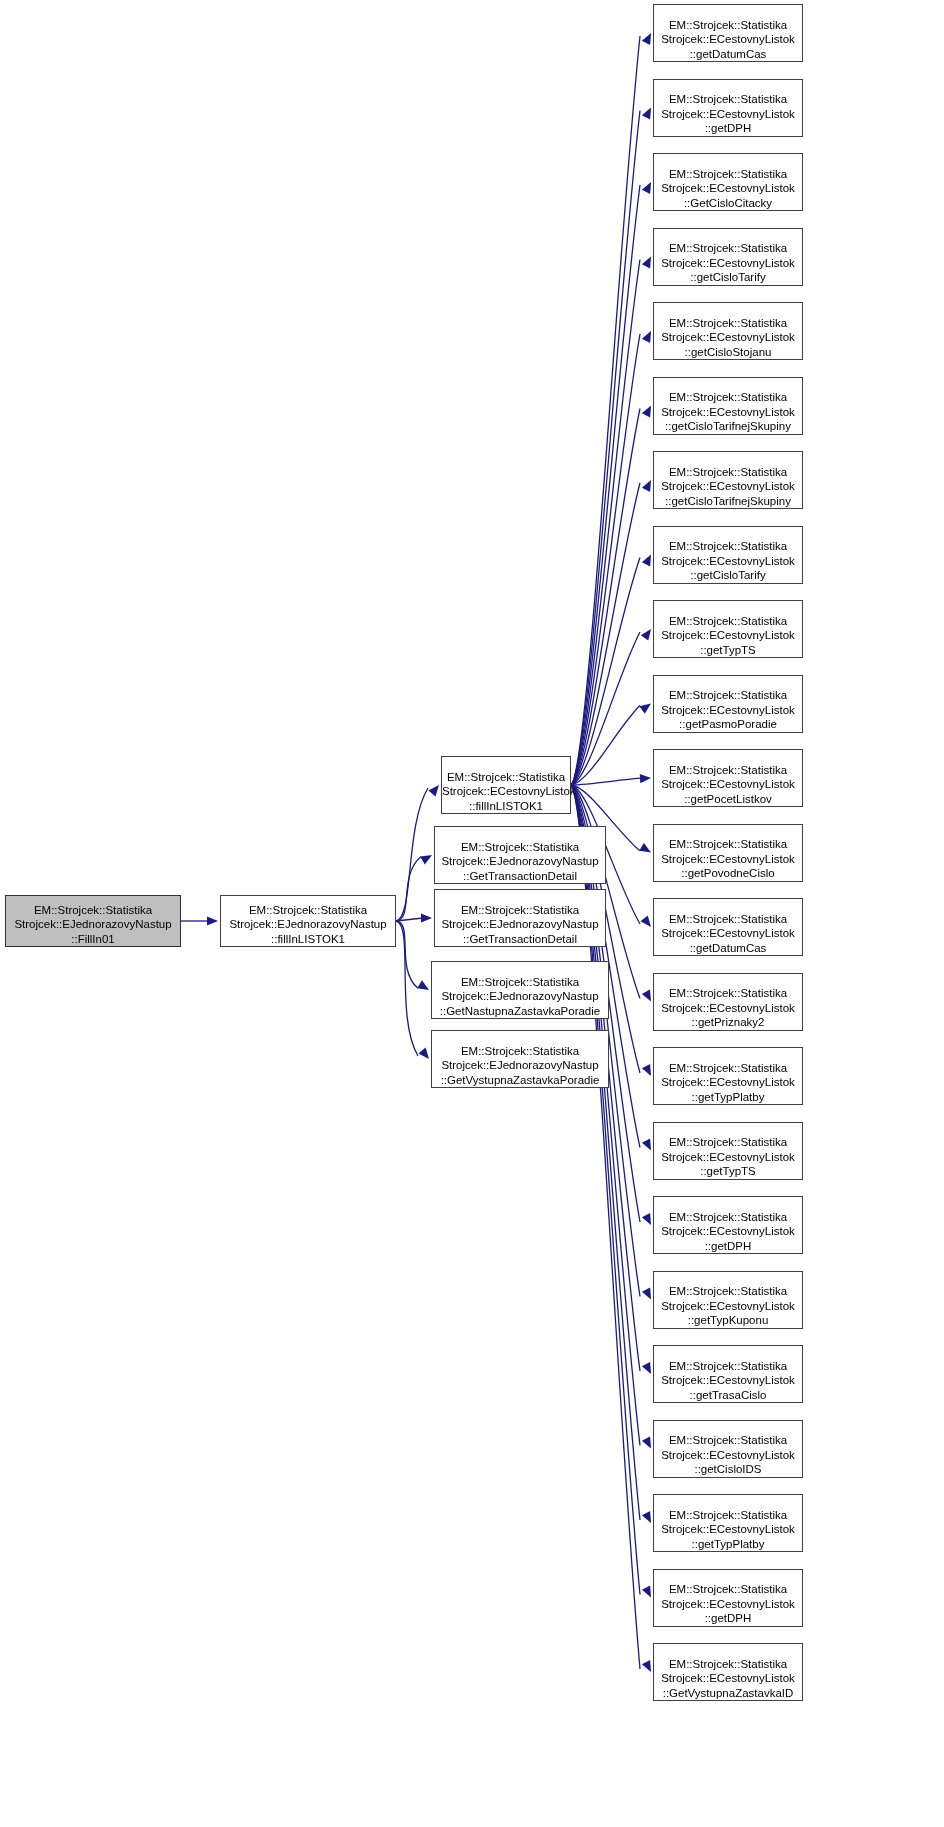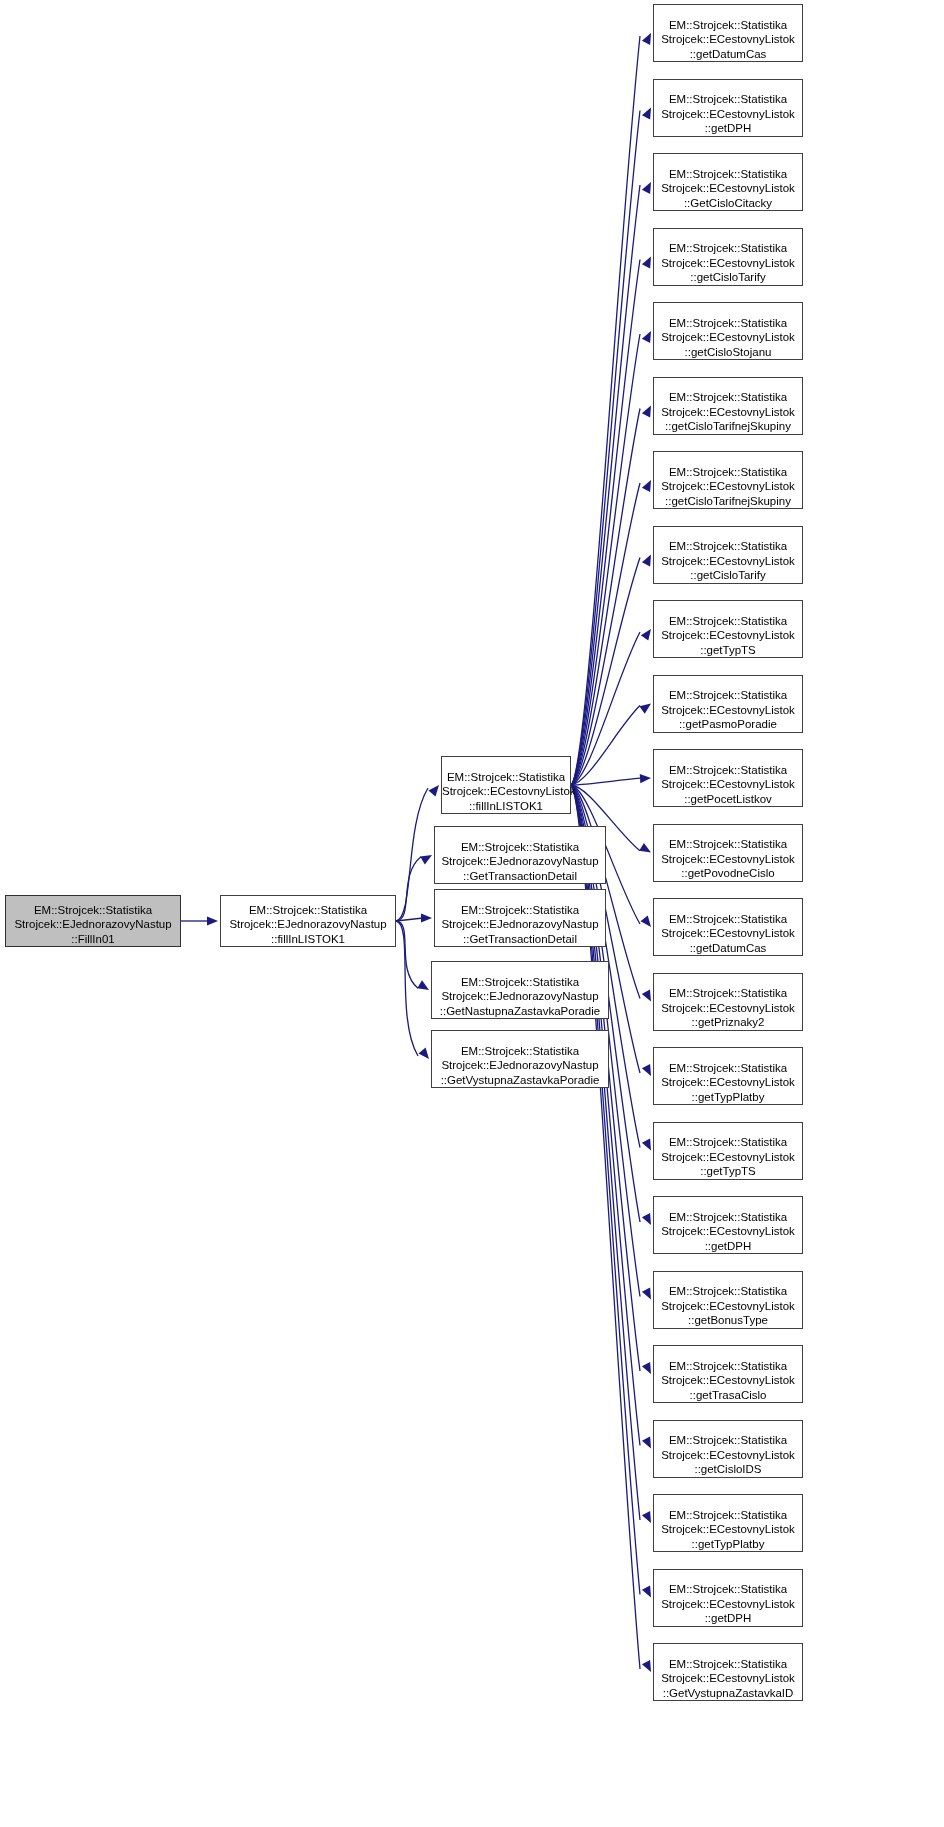--- a/index.html
+++ b/index.html
@@ -128,20 +128,20 @@
       <div class="node" style="left: 653px; top: 525.5px; width: 150px; height: 58px;"><span class="ln">EM::Strojcek::Statistika</span><span class="ln">Strojcek::ECestovnyListok</span><span class="ln">::getCisloTarify</span></div>
       <div class="node" style="left: 653px; top: 600px; width: 150px; height: 58px;"><span class="ln">EM::Strojcek::Statistika</span><span class="ln">Strojcek::ECestovnyListok</span><span class="ln">::getTypTS</span></div>
       <div class="node" style="left: 653px; top: 674.5px; width: 150px; height: 58px;"><span class="ln">EM::Strojcek::Statistika</span><span class="ln">Strojcek::ECestovnyListok</span><span class="ln">::getPasmoPoradie</span></div>
       <div class="node" style="left: 653px; top: 749px; width: 150px; height: 58px;"><span class="ln">EM::Strojcek::Statistika</span><span class="ln">Strojcek::ECestovnyListok</span><span class="ln">::getPocetListkov</span></div>
       <div class="node" style="left: 653px; top: 823.5px; width: 150px; height: 58px;"><span class="ln">EM::Strojcek::Statistika</span><span class="ln">Strojcek::ECestovnyListok</span><span class="ln">::getPovodneCislo</span></div>
       <div class="node" style="left: 653px; top: 898px; width: 150px; height: 58px;"><span class="ln">EM::Strojcek::Statistika</span><span class="ln">Strojcek::ECestovnyListok</span><span class="ln">::getDatumCas</span></div>
       <div class="node" style="left: 653px; top: 972.5px; width: 150px; height: 58px;"><span class="ln">EM::Strojcek::Statistika</span><span class="ln">Strojcek::ECestovnyListok</span><span class="ln">::getPriznaky2</span></div>
       <div class="node" style="left: 653px; top: 1047px; width: 150px; height: 58px;"><span class="ln">EM::Strojcek::Statistika</span><span class="ln">Strojcek::ECestovnyListok</span><span class="ln">::getTypPlatby</span></div>
       <div class="node" style="left: 653px; top: 1121.5px; width: 150px; height: 58px;"><span class="ln">EM::Strojcek::Statistika</span><span class="ln">Strojcek::ECestovnyListok</span><span class="ln">::getTypTS</span></div>
       <div class="node" style="left: 653px; top: 1196px; width: 150px; height: 58px;"><span class="ln">EM::Strojcek::Statistika</span><span class="ln">Strojcek::ECestovnyListok</span><span class="ln">::getDPH</span></div>
-      <div class="node" style="left: 653px; top: 1270.5px; width: 150px; height: 58px;"><span class="ln">EM::Strojcek::Statistika</span><span class="ln">Strojcek::ECestovnyListok</span><span class="ln">::getBonusType</span></div>
+      <div class="node" style="left: 653px; top: 1270.5px; width: 150px; height: 58px;"><span class="ln">EM::Strojcek::Statistika</span><span class="ln">Strojcek::ECestovnyListok</span><span class="ln">::getTypKuponu</span></div>
       <div class="node" style="left: 653px; top: 1345px; width: 150px; height: 58px;"><span class="ln">EM::Strojcek::Statistika</span><span class="ln">Strojcek::ECestovnyListok</span><span class="ln">::getTrasaCislo</span></div>
       <div class="node" style="left: 653px; top: 1419.5px; width: 150px; height: 58px;"><span class="ln">EM::Strojcek::Statistika</span><span class="ln">Strojcek::ECestovnyListok</span><span class="ln">::getCisloIDS</span></div>
       <div class="node" style="left: 653px; top: 1494px; width: 150px; height: 58px;"><span class="ln">EM::Strojcek::Statistika</span><span class="ln">Strojcek::ECestovnyListok</span><span class="ln">::getTypPlatby</span></div>
       <div class="node" style="left: 653px; top: 1568.5px; width: 150px; height: 58px;"><span class="ln">EM::Strojcek::Statistika</span><span class="ln">Strojcek::ECestovnyListok</span><span class="ln">::getDPH</span></div>
       <div class="node" style="left: 653px; top: 1643px; width: 150px; height: 58px;"><span class="ln">EM::Strojcek::Statistika</span><span class="ln">Strojcek::ECestovnyListok</span><span class="ln">::GetVystupnaZastavkaID</span></div>
     </div>
 </div>
 
 </body></html>

